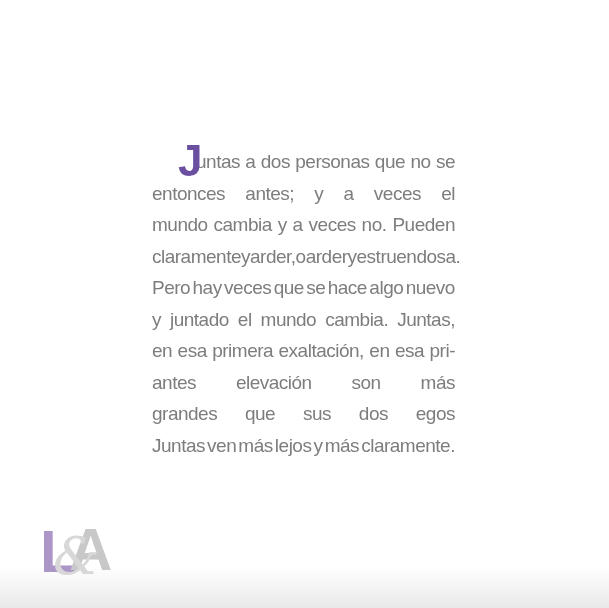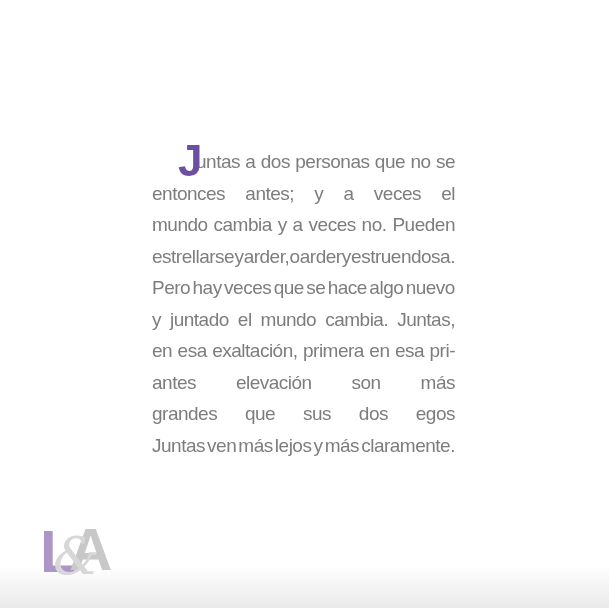--- a/index.html
+++ b/index.html
@@ -113,21 +113,21 @@
         <div class="text-line">
           <span class="word">mundo</span>
           <span class="word">cambia</span>
           <span class="word">y</span>
           <span class="word">a</span>
           <span class="word">veces</span>
           <span class="word">no.</span>
           <span class="word">Pueden</span>
         </div>
         <div class="text-line">
-          <span class="word">estrellarse</span>
+          <span class="word">claramente</span>
           <span class="word">y</span>
           <span class="word">arder,</span>
           <span class="word">o</span>
           <span class="word">arder</span>
           <span class="word">y</span>
           <span class="word">estruendosa.</span>
         </div>
         <div class="text-line">
           <span class="word">Pero</span>
           <span class="word">hay</span>
@@ -142,22 +142,22 @@
           <span class="word">y</span>
           <span class="word">juntado</span>
           <span class="word">el</span>
           <span class="word">mundo</span>
           <span class="word">cambia.</span>
           <span class="word">Juntas,</span>
         </div>
         <div class="text-line">
           <span class="word">en</span>
           <span class="word">esa</span>
+          <span class="word">primera</span>
           <span class="word">exaltación,</span>
-          <span class="word">primera</span>
           <span class="word">en</span>
           <span class="word">esa</span>
           <span class="word">pri-</span>
         </div>
         <div class="text-line">
           <span class="word">antes</span>
           <span class="word">elevación</span>
           <span class="word">son</span>
           <span class="word">más</span>
         </div>

